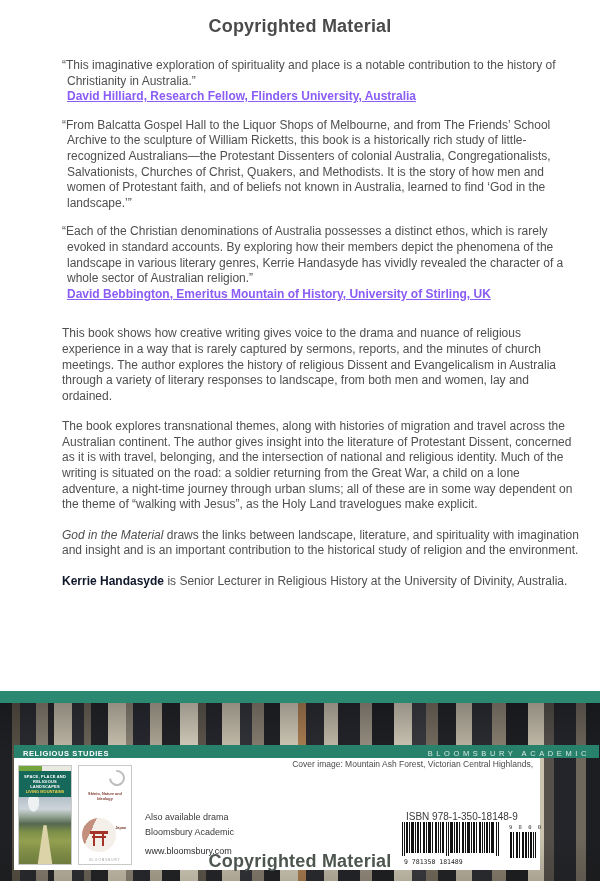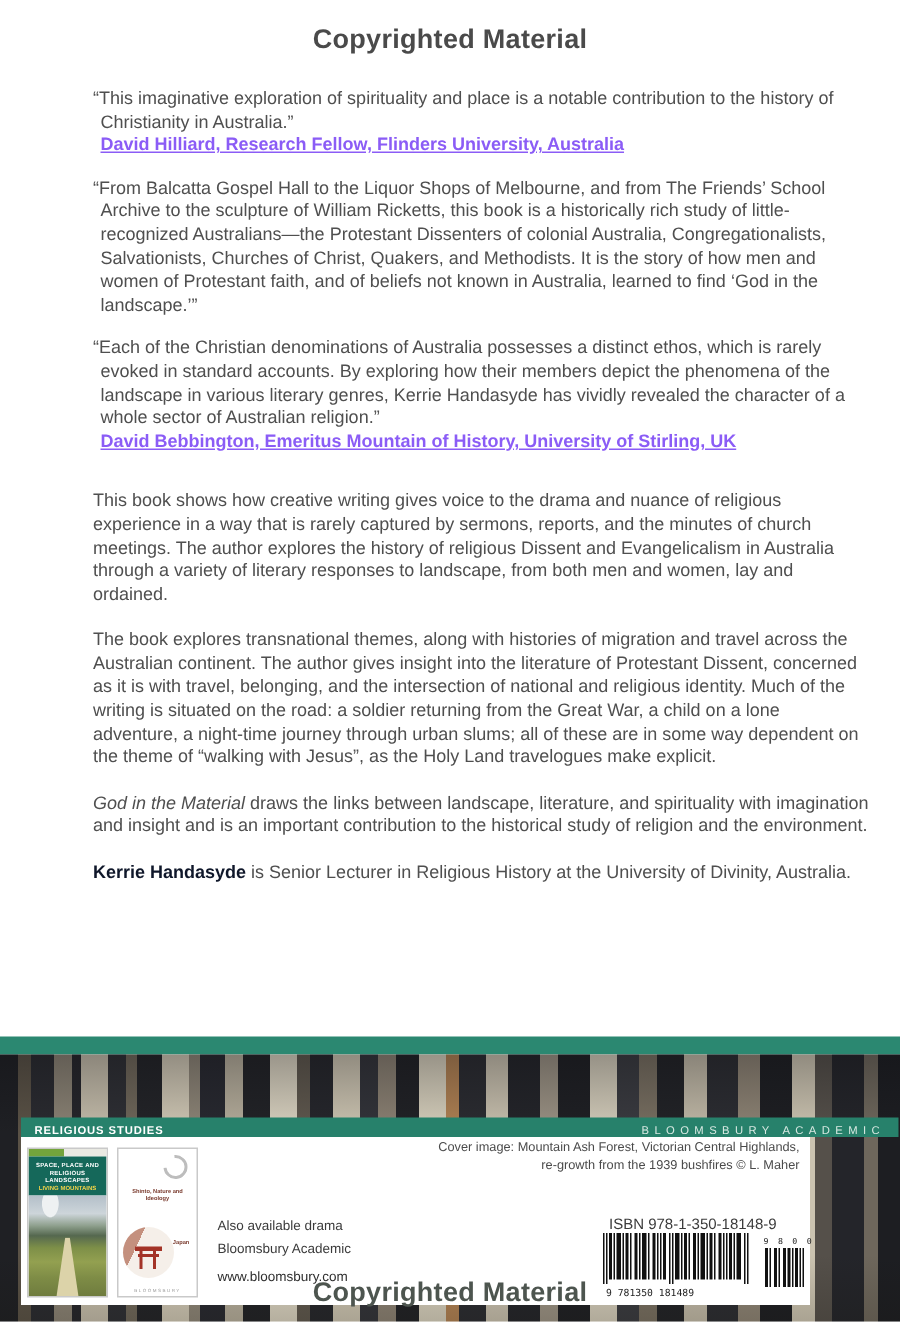--- a/index.html
+++ b/index.html
@@ -170,21 +170,20 @@
       </div>
 
       <div class="also">
         <div>Also available drama</div>
         <div>Bloomsbury Academic</div>
       </div>
       <div class="website">www.bloomsbury.com</div>
 
       <div class="credit">
         <div>Cover image: Mountain Ash Forest, Victorian Central Highlands,</div>
-        <div>re-growth from the 1939 bushfires © L. Maher</div>
       </div>
 
       <div class="isbn-label">ISBN 978-1-350-18148-9</div>
 
       <div class="barcode-wrap">
         <svg width="142" height="46" viewBox="0 0 142 46">
           <g fill="#111111">
             <rect x="0" y="2" width="1" height="34"></rect>
               <rect x="2" y="2" width="1" height="34"></rect>
             <rect x="4" y="2" width="2" height="31"></rect>

